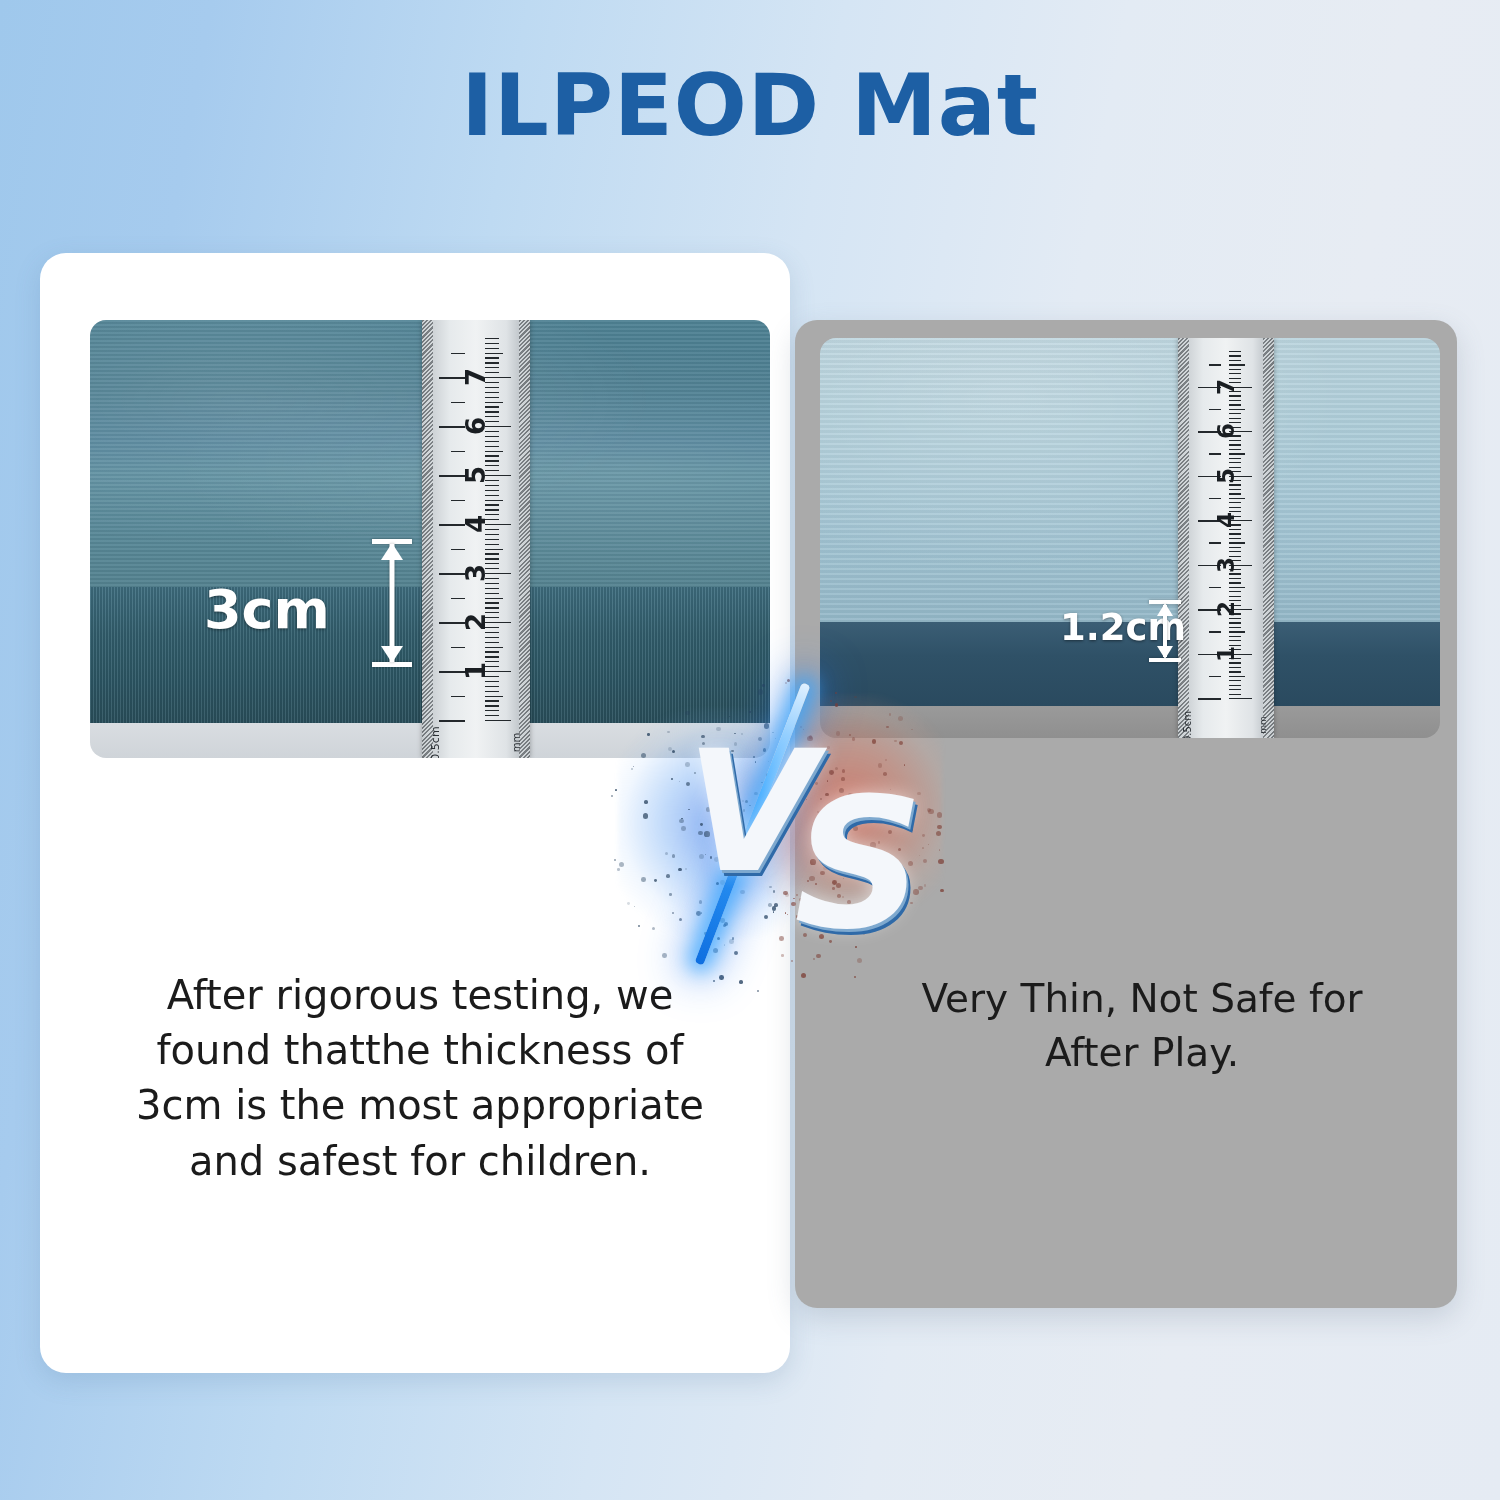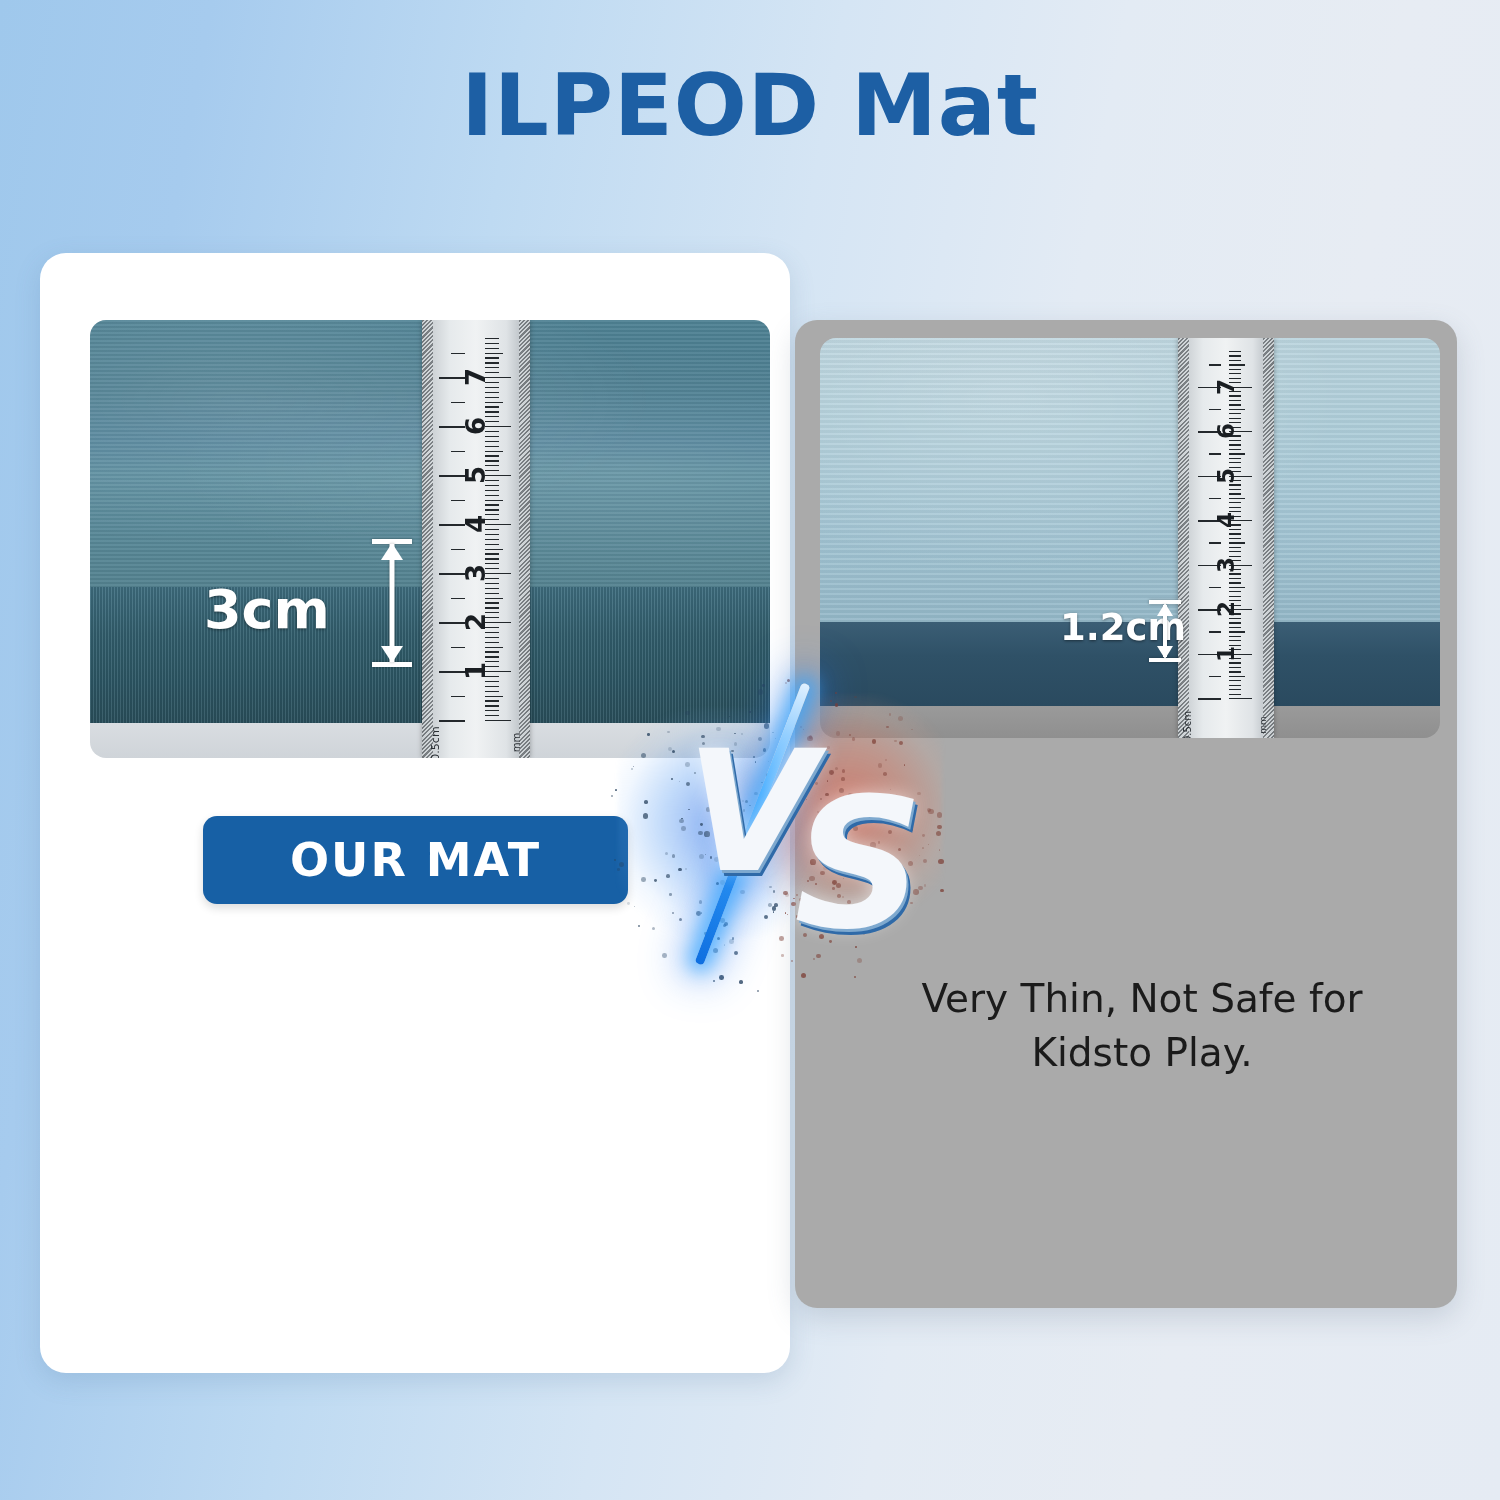--- a/index.html
+++ b/index.html
@@ -490,23 +490,23 @@
     <div class="meas-label" style="left:240px;top:268px;font-size:37px;">1.2cm</div>
     <div class="arrow-wrap" style="left:340px;top:262px;width:10px;height:62px;">
       <div class="cap top" style="left:-11px;width:32px;height:4px;"></div>
       <div class="cap bot" style="left:-11px;width:32px;height:4px;"></div>
       <div class="shaft" style="width:4px;"></div>
       <div class="head up" style="border-left-width:8px;border-right-width:8px;border-bottom:13px solid #fff;top:3px;"></div>
       <div class="head dn" style="border-left-width:8px;border-right-width:8px;border-top:13px solid #fff;bottom:3px;"></div>
     </div>
   </div>
 
-  <div class="pill" id="pill-our">OUR MAT</div>
-
-  <div class="body-copy" id="copy-other">Very Thin, Not Safe for Kidsto Play.</div>
+
+  <div class="body-copy" id="copy-our">After rigorous testing, we found thatthe thickness of 3cm is the most appropriate and safest for children.</div>
+  <div class="body-copy" id="copy-other">Very Thin, Not Safe for After Play.</div>
 
   <div id="vs">
     <div class="glow-blue"></div>
     <div class="glow-red"></div>
     <div id="vs-specks">
         <div class="speck" style="left: 294.046px; top: 146.009px; width: 2.95106px; height: 2.95106px; opacity: 0.31; background: rgb(122, 58, 48);"></div>
         <div class="speck" style="left: 146.596px; top: 69.1046px; width: 5.23134px; height: 5.23134px; opacity: 0.34; background: rgb(38, 64, 92);"></div>
         <div class="speck" style="left: 192.276px; top: 137.256px; width: 4.82958px; height: 4.82958px; opacity: 0.67; background: rgb(122, 58, 48);"></div>
         <div class="speck" style="left: 158.689px; top: 225.692px; width: 1.24121px; height: 1.24121px; opacity: 0.62; background: rgb(122, 58, 48);"></div>
         <div class="speck" style="left: 43.597px; top: 166.025px; width: 3.70712px; height: 3.70712px; opacity: 0.43; background: rgb(38, 64, 92);"></div>

